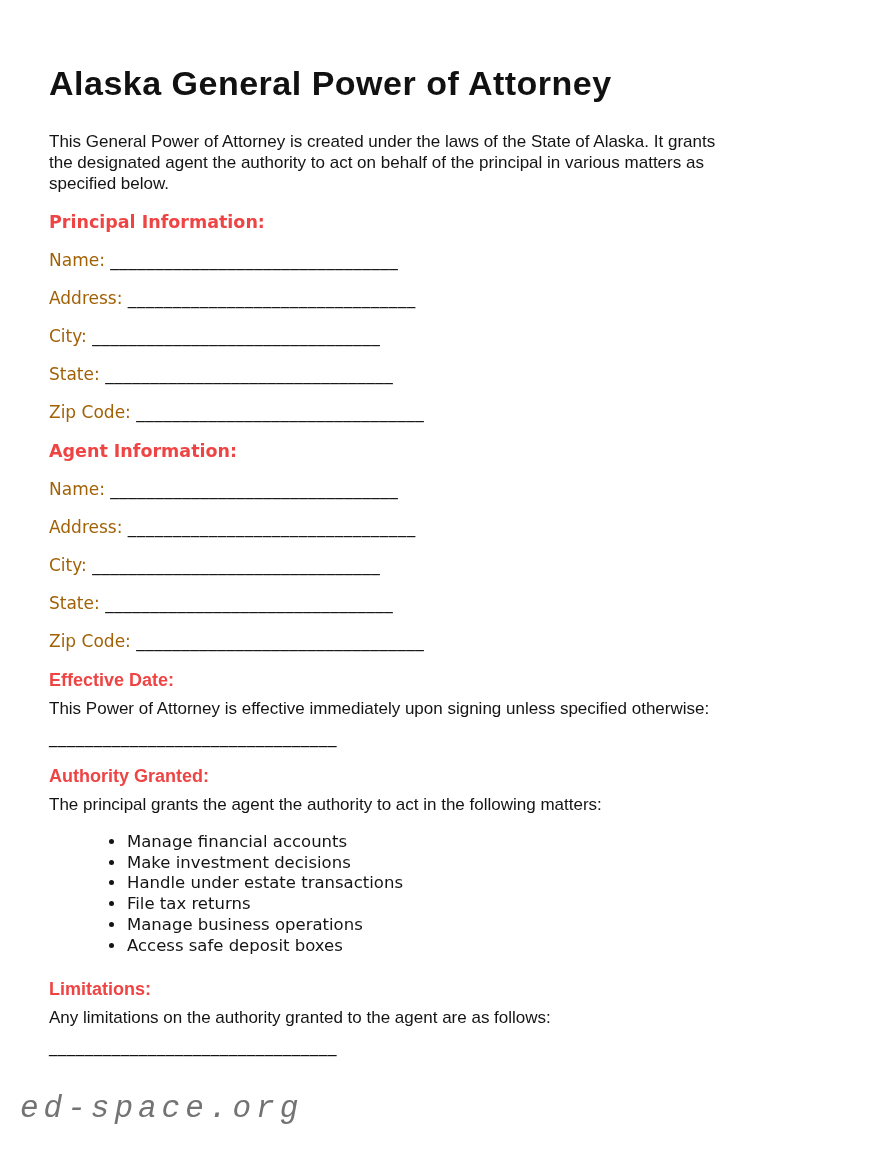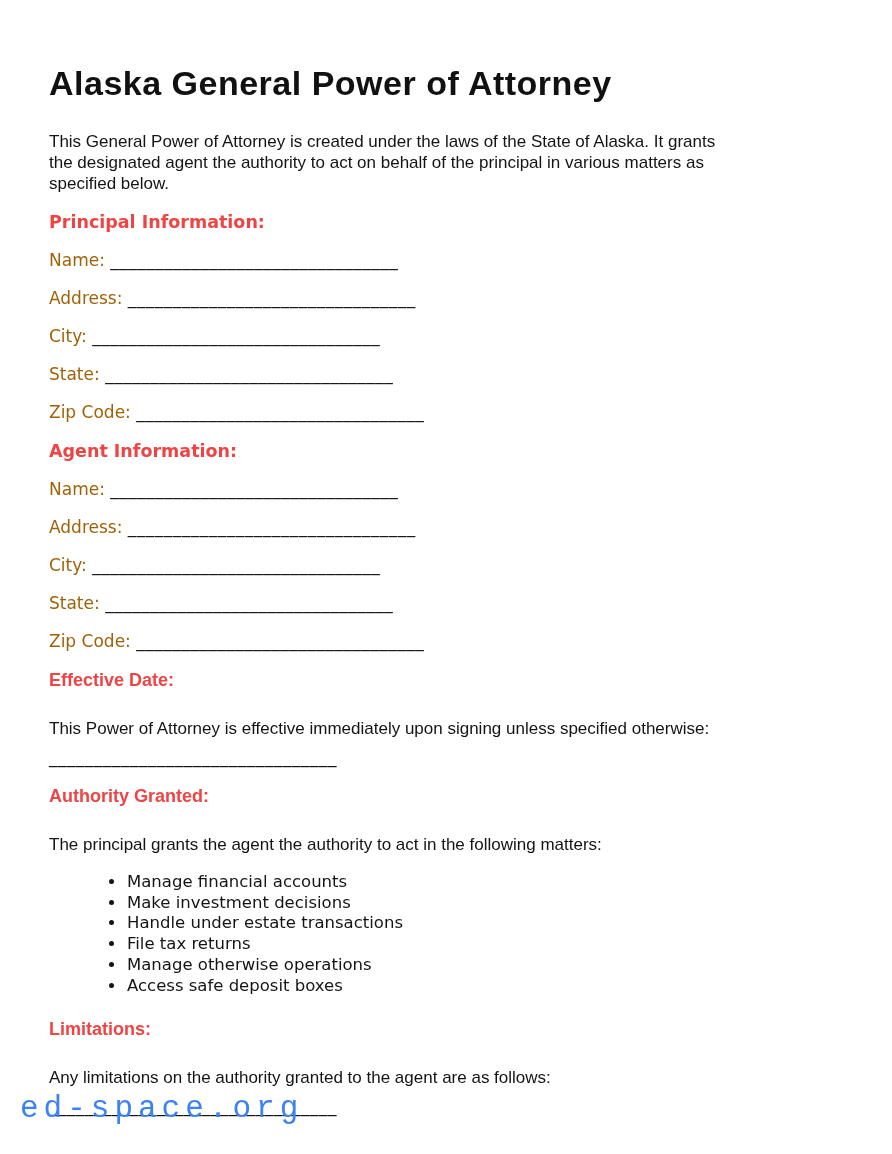--- a/index.html
+++ b/index.html
@@ -53,21 +53,21 @@
     margin: 16px 0 0 0;
     font-size: 17px;
     line-height: 22px;
   }
   .field-row .field-label { color: #a16207; }
   .field-row .field-blank {
     color: #1a1a1a;
     letter-spacing: 0.5px;
   }
   p.body-text {
-    margin: 27px 0 0 0;
+    margin: 7px 0 0 0;
     font-size: 17px;
     line-height: 22px;
   }
   p.blank-line {
     margin: 6px 0 0 0;
     font-size: 17px;
     line-height: 22px;
     letter-spacing: 0.5px;
   }
   ul.authority-list {
@@ -156,27 +156,27 @@
   </section>
 
   <section>
     <h2 class="section-heading narrow-font">Authority Granted:</h2>
     <p class="body-text narrow-font">The principal grants the agent the authority to act in the following matters:</p>
     <ul class="authority-list wide-font">
       <li>Manage financial accounts</li>
       <li>Make investment decisions</li>
       <li>Handle under estate transactions</li>
       <li>File tax returns</li>
-      <li>Manage otherwise operations</li>
+      <li>Manage business operations</li>
       <li>Access safe deposit boxes</li>
     </ul>
   </section>
 
   <section>
     <h2 class="section-heading narrow-font" style="margin-top:22px;">Limitations:</h2>
     <p class="body-text narrow-font">Any limitations on the authority granted to the agent are as follows:</p>
     <p class="blank-line wide-font">________________________________</p>
   </section>
 
 
-  <div class="watermark" style="color: #3b82f6;">ed-space.org</div>
+  <div class="watermark" style="color: #737373; font-style: italic;">ed-space.org</div>
 
 </div>
 
 </body></html>

